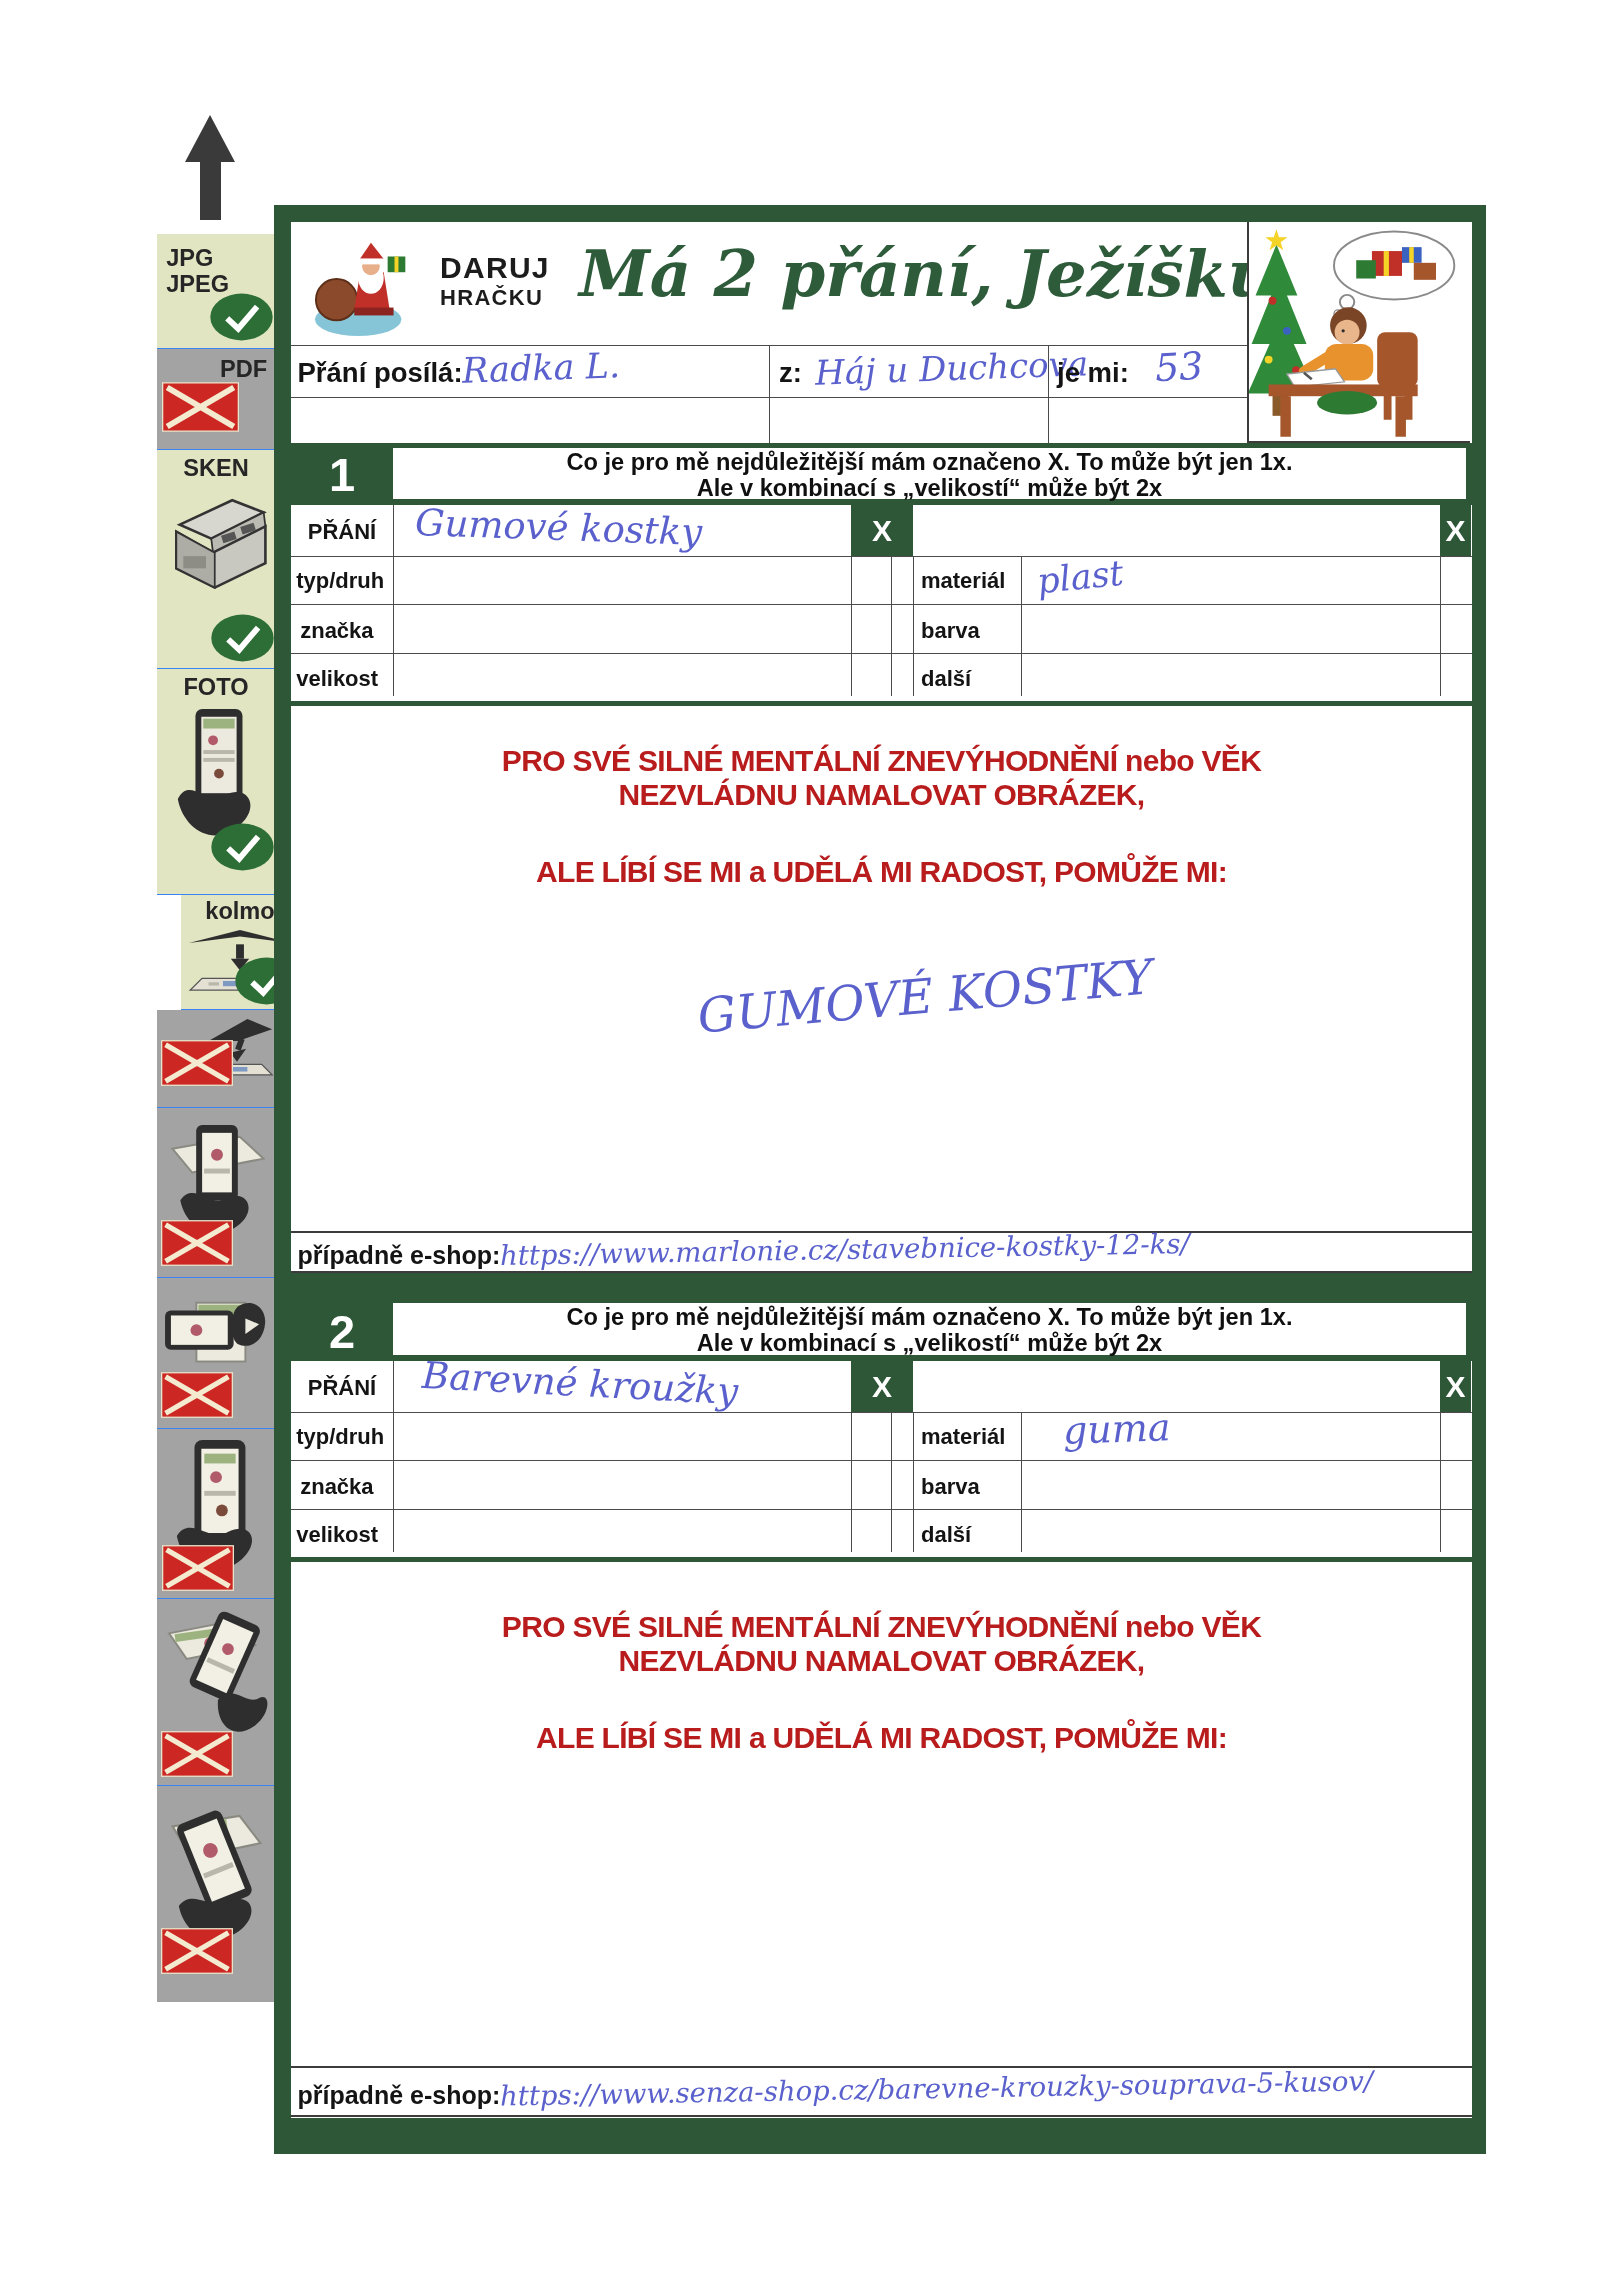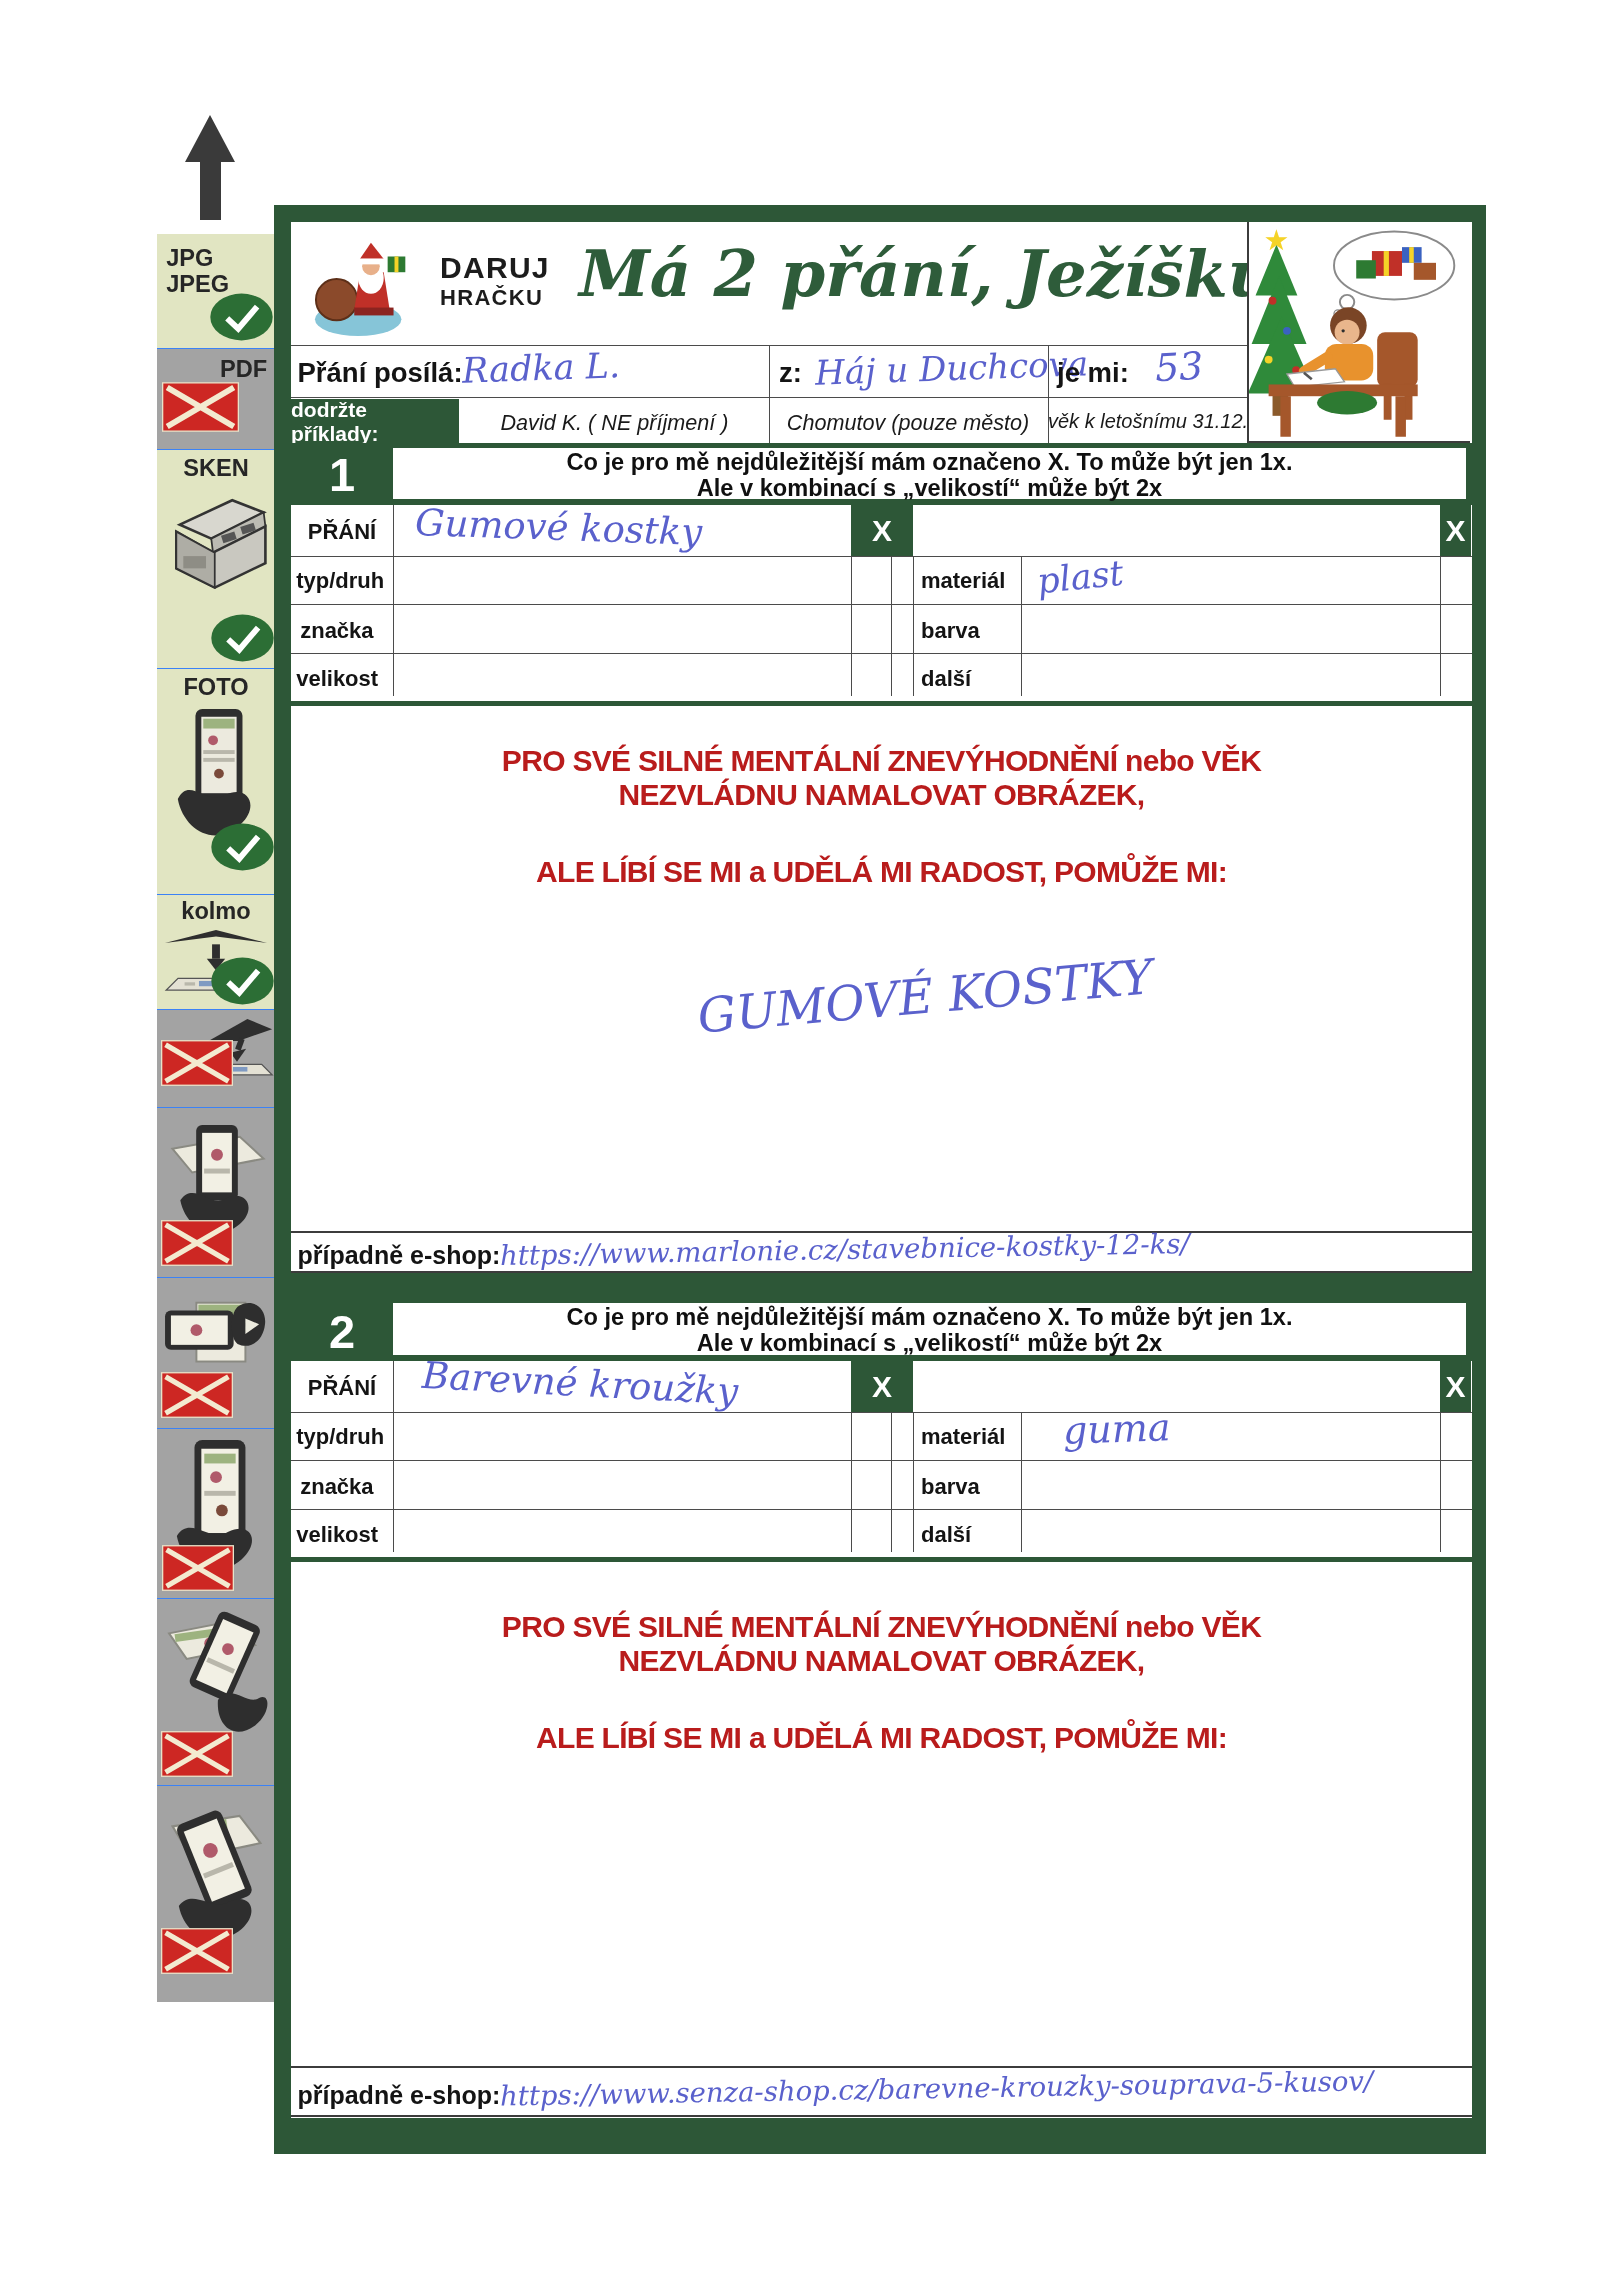--- a/index.html
+++ b/index.html
@@ -127,21 +127,21 @@
       </svg>
     </div>
     <div class="icwrap" style="right:0;bottom:19.6px;">
       <svg width="65" height="50" viewBox="0 0 100 76">
           <ellipse cx="50" cy="38" rx="48" ry="36" fill="#2c6e35"></ellipse>
           <path d="M28 40 L45 56 L74 22" stroke="#fff" stroke-width="9" fill="none"></path>
         </svg>
     </div>
   </div>
 
-  <div class="seg pale" style="height:115px;">
+  <div class="seg pale" style="height:115px;margin-left:24px;">
     <div class="abs slabel" style="left:50%;transform:translateX(-50%);top:2.6px;">kolmo</div>
     <div class="icwrap" style="left:3.9px;top:31px;">
       <svg width="110" height="72" viewBox="0 0 168 110">
         <polygon points="6,26 84,6 162,26 84,16" fill="#2e2e2e"></polygon>
         <rect x="78" y="28" width="12" height="22" fill="#2e2e2e"></rect>
         <polygon points="70,50 98,50 84,68" fill="#2e2e2e"></polygon>
         <polygon points="26,80 142,80 160,98 8,98" fill="#e4e1d4" stroke="#555" stroke-width="2"></polygon>
         <rect x="58" y="84" width="40" height="8" fill="#7f9ac2"></rect>
         <rect x="36" y="86" width="16" height="5" fill="#b9b7ab"></rect>
         <rect x="112" y="86" width="16" height="5" fill="#b9b7ab"></rect>
@@ -347,28 +347,20 @@
     <div class="abs hw" style="left:171px;top:2.6px;font-size:35px;transform:rotate(-2deg);">Radka L.</div>
     <div class="abs vline" style="left:478px;top:0;height:98px;"></div>
     <div class="abs flabel" style="left:488px;top:11.8px;">z:</div>
     <div class="abs hw" style="left:524px;top:2.6px;font-size:34px;transform:rotate(-2deg);">Háj u Duchcova</div>
     <div class="abs vline" style="left:757px;top:0;height:98px;"></div>
     <div class="abs flabel" style="left:766px;top:11.8px;">je mi:</div>
     <div class="abs hw" style="left:864px;top:0px;font-size:38px;transform:rotate(-3deg);">53</div>
   </div>
 
   <div class="abs hline" style="left:0;top:175px;width:956px;"></div>
-  <div class="abs" style="left:0;top:177px;width:956px;height:45px;">
-    <div class="abs greenfill" style="left:0;top:0;width:168px;height:45px;display:flex;align-items:center;justify-content:center;">
-      <span class="dodrzte-label">dodržte příklady:</span>
-    </div>
-    <div class="abs ex" style="left:168px;width:311px;top:10.5px;text-align:center;">David K. ( NE příjmení )</div>
-    <div class="abs ex" style="left:478px;width:278px;top:10.5px;text-align:center;">Chomutov (pouze město)</div>
-    <div class="abs ex" style="left:757px;width:200px;top:10.5px;text-align:center;font-size:20px;">věk k letošnímu 31.12.</div>
-  </div>
 
   <div class="abs greenfill band" style="left:0;top:221px;width:1181px;height:62px;">
     <div class="abs num" style="left:0;top:3.9px;width:102px;">1</div>
     <div class="abs wbox" style="left:102px;top:5.2px;width:1073px;height:51px;">
       <div class="instr" style="margin-top:0.7px;">Co je pro mě nejdůležitější mám označeno X.  To může být jen 1x.</div>
       <div class="instr">Ale v kombinací s „velikostí“ může být 2x</div>
     </div>
   </div>
 
   <div class="abs" style="left:0;top:283px;width:1181px;height:196px;border-bottom:5.2px solid #2d5737;box-sizing:content-box;">

